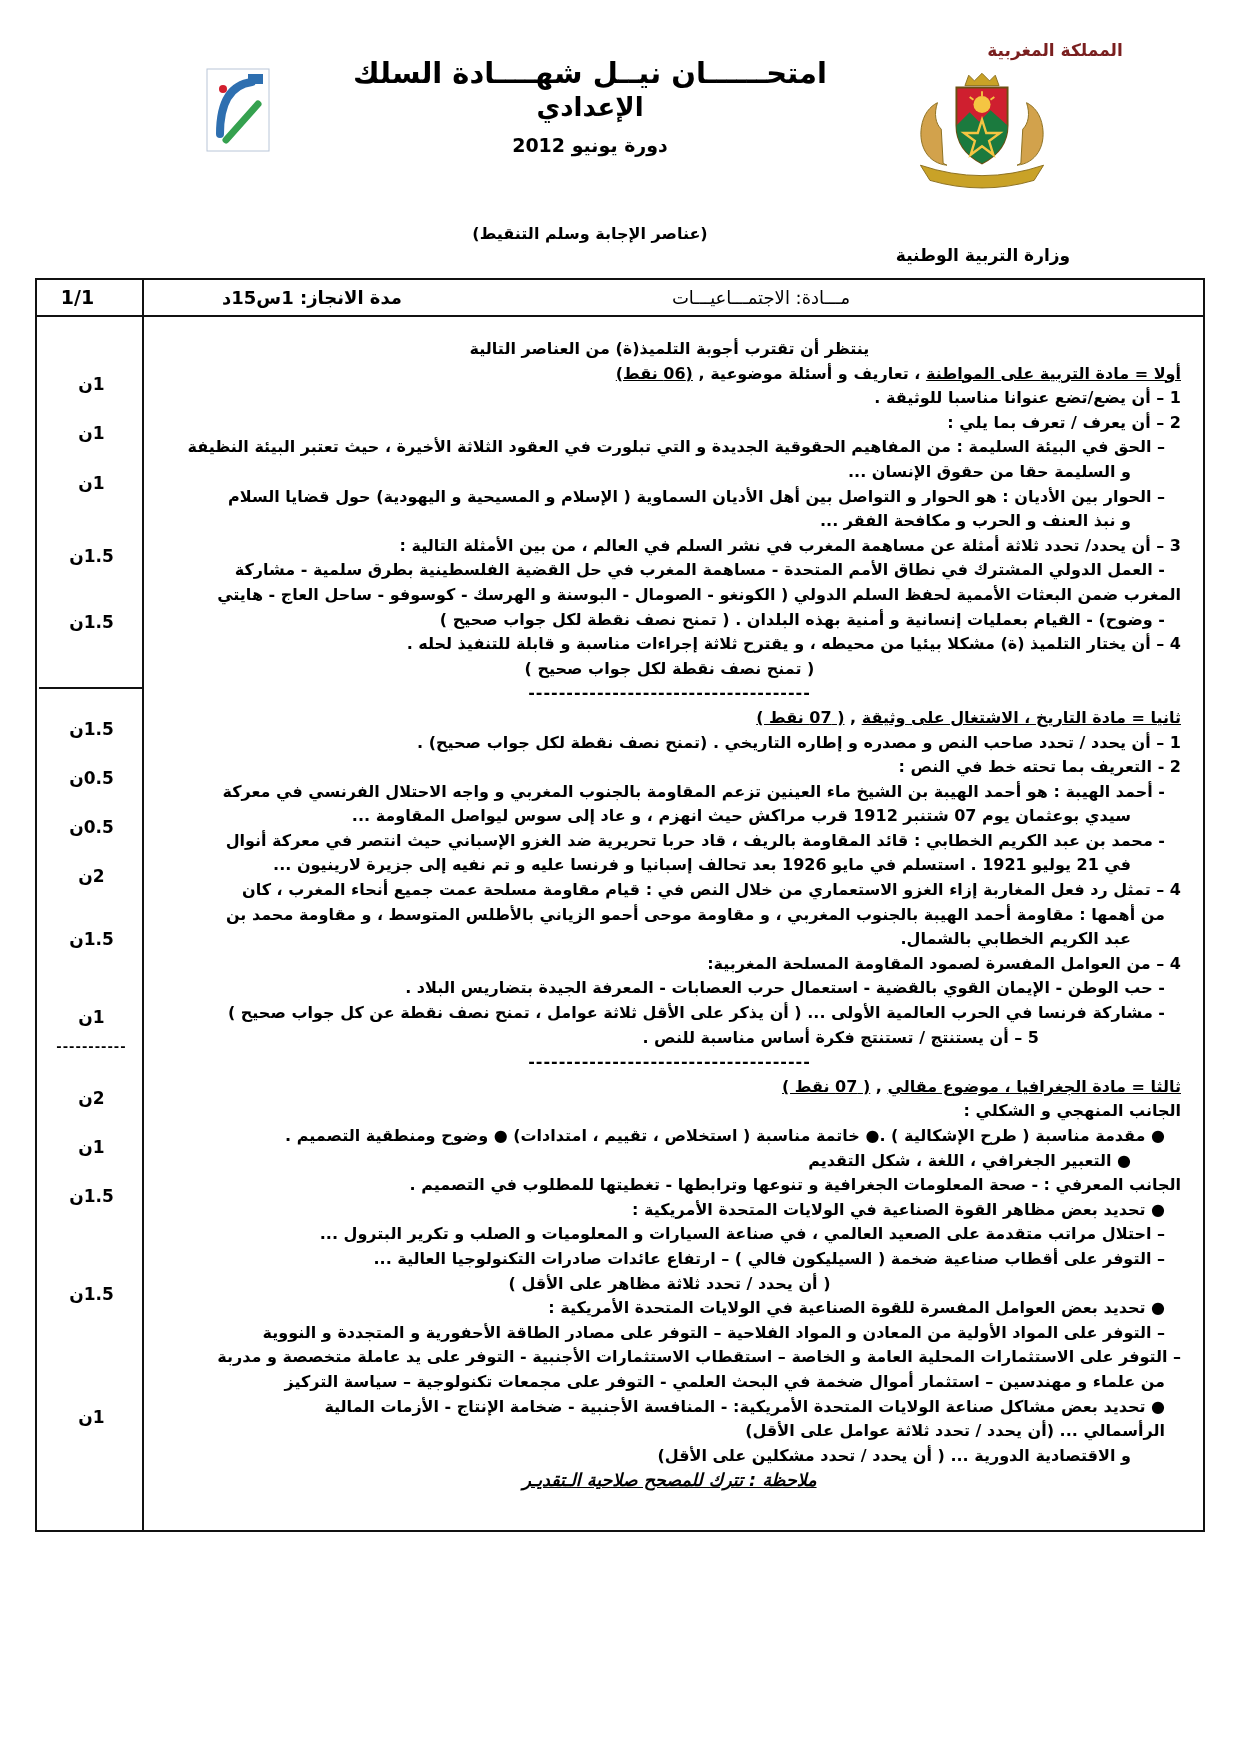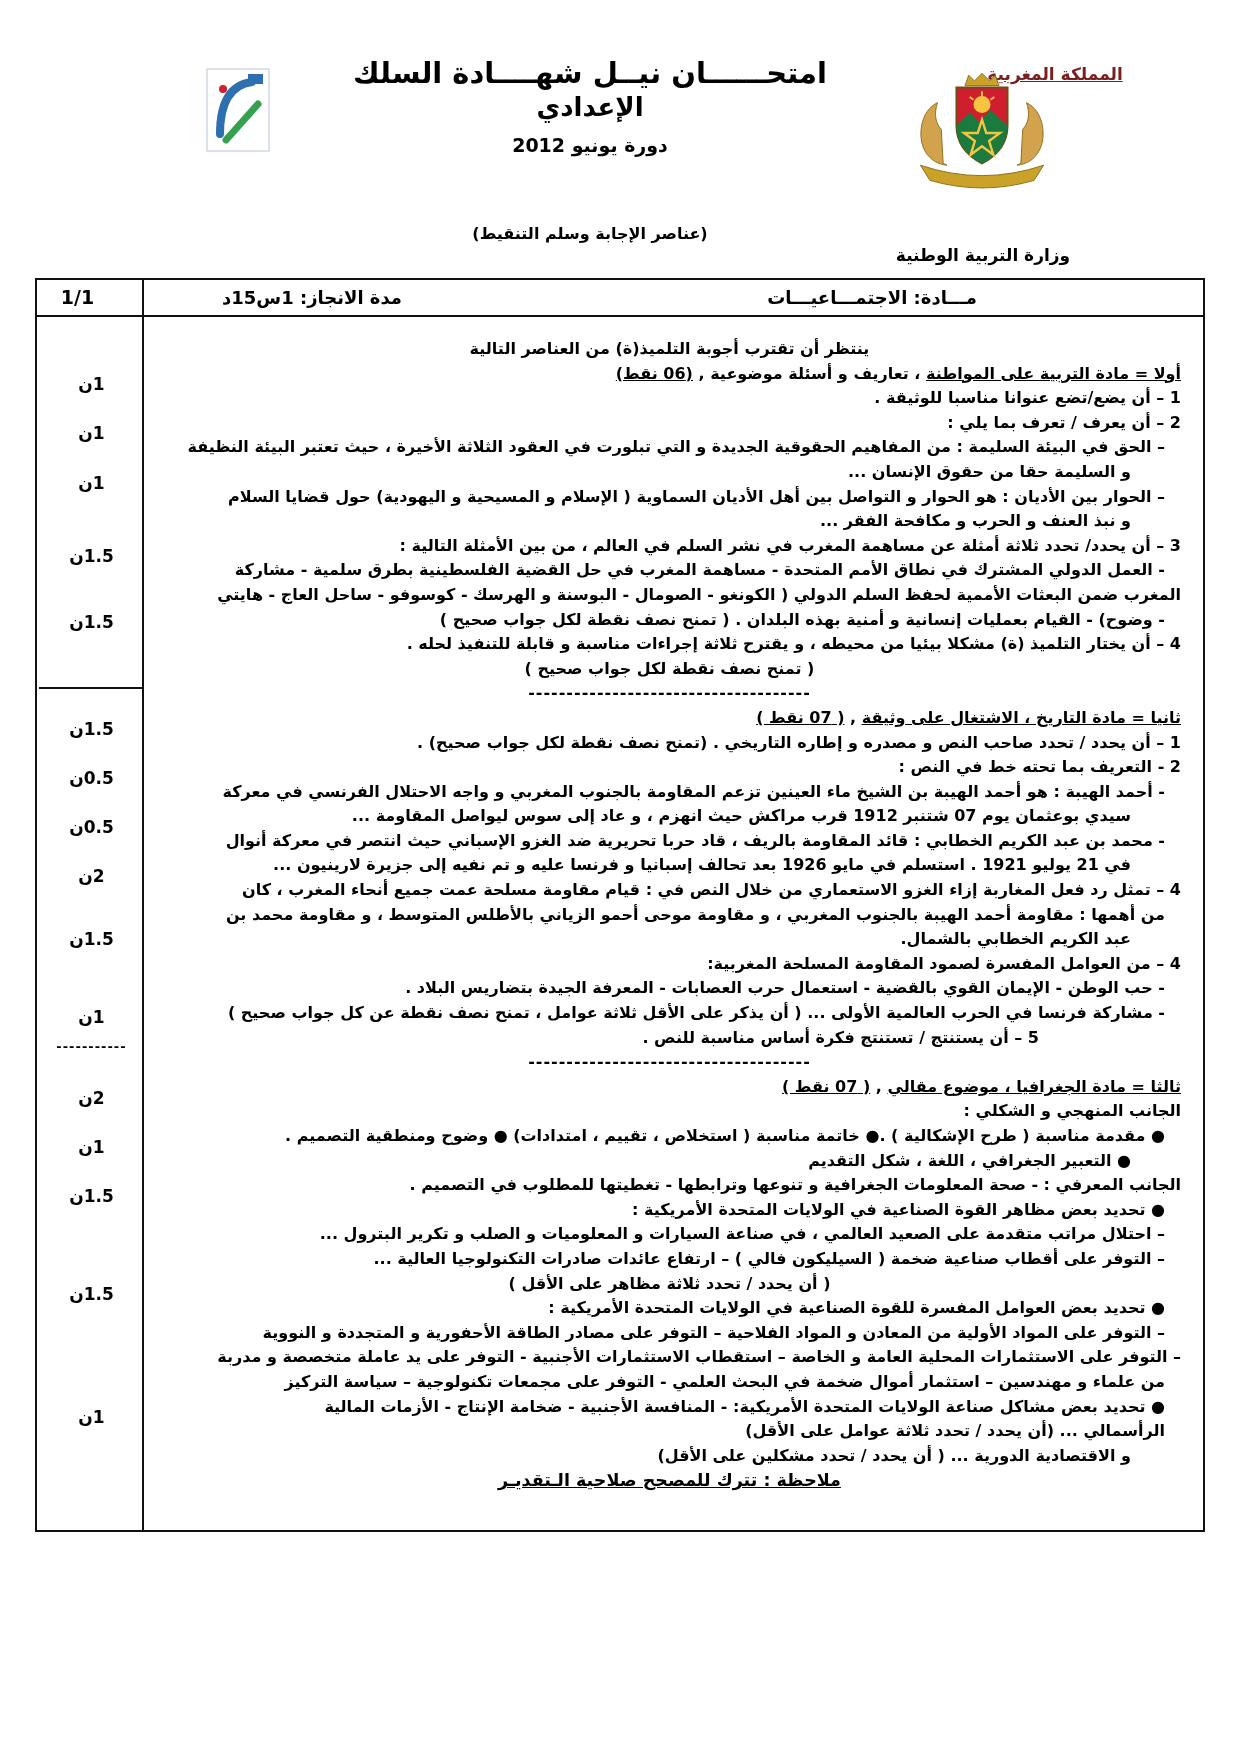--- a/index.html
+++ b/index.html
@@ -11,59 +11,59 @@
   .academy-text { position:absolute; left:36px; top:76px; width:168px; text-align:center;
                   font-size:13.5px; font-weight:bold; line-height:20px; color:#2e6fb0; }
   .academy-text .l3 { color:#1a9a8f; }
   .academy-logo { position:absolute; left:206px; top:68px; }
 
   .title-block { position:absolute; left:340px; top:56px; width:500px; text-align:center; }
   .exam-title1 { font-size:29px; font-weight:bold; }
   .exam-title2 { font-size:26px; font-weight:bold; margin-top:2px; }
   .exam-session { font-size:19px; font-weight:bold; margin-top:12px; }
 
-  .kingdom-title { position:absolute; left:975px; top:64px; width:160px; text-align:center;
-                   font-size:17px; font-weight:bold; color:#7a1f1f;text-decoration:underline; }
+  .kingdom-title { position:absolute; left:975px; top:40px; width:160px; text-align:center;
+                   font-size:17px; font-weight:bold; color:#7a1f1f; }
   .emblem { position:absolute; left:892px; top:70px; }
   .ministry { position:absolute; left:878px; top:203px; width:210px; text-align:center;
               font-size:17px; font-weight:bold;margin-top:42px; }
 
   .subtitle { position:absolute; left:340px; top:224px; width:500px; text-align:center;
               font-size:16px; font-weight:bold; }
 
   
   .main-box { position:absolute; left:35px; top:278px; width:1170px; height:1254px;
               border:2px solid #111; }
   .v-rule { position:absolute; left:105px; top:0; bottom:0; width:0; border-left:2px solid #111; }
   .info-row { position:absolute; left:0; top:0; right:0; height:37px; border-bottom:2px solid #111; }
   .info-row .pageno   { position:absolute; left:0;   top:0; width:81px; height:37px; line-height:35px;
                         text-align:center; font-size:19px; font-weight:bold; direction:ltr; }
   .info-row .duration { position:absolute; left:110px; top:0; width:330px; height:37px; line-height:35px;
                         text-align:center; font-size:18px; font-weight:bold; }
-  .info-row .subject  { position:absolute; left:460px; top:0; width:480px; height:37px; line-height:35px;
-                        text-align:right; font-size:18px; font-weight:bold; }
+  .info-row .subject  { position:absolute; left:484px; top:0; width:480px; height:37px; line-height:35px;
+                        text-align:center; font-size:18px; font-weight:normal; }
 
   
   .marks-col { position:absolute; left:2px; top:37px; width:105px; bottom:0; }
   .mark { position:absolute; width:100%; text-align:center; font-size:17px; font-weight:bold; }
   .marks-rule { position:absolute; left:0; width:100%; border-top:2px solid #111; }
   .marks-dashes { font-size:13px; letter-spacing:1px; }
 
   
   .content { position:absolute; left:105px; right:0; top:37px; bottom:0;
              padding:20px 14px 0 8px; overflow:hidden; direction:rtl; text-align:right; }
   .line { font-size:16px; font-weight:bold; line-height:24.6px; height:24.6px; white-space:nowrap;
           padding-right:8px; }
   .ind1 { padding-right:24px; }
   .ind2 { padding-right:58px; }
   .ind5 { padding-right:150px; }
   .center { text-align:center; padding-right:0; }
   .u { text-decoration:underline; }
   .dashline { text-align:center; padding-right:0; letter-spacing:1px; }
-  .note-line { text-align:center; padding-right:0; font-size:17.5px; text-decoration:underline; }
+  .note-line { text-align:center; padding-right:0; font-size:17.5px; text-decoration:underline;font-style:italic; }
 </style>
 </head>
 <body>
 
 <div class="page">
 
 
   <div class="academy-logo">
     <svg width="64" height="84" viewBox="0 0 64 84">
       <rect x="1" y="1" width="62" height="82" fill="#ffffff" stroke="#b9c6d8"></rect>

